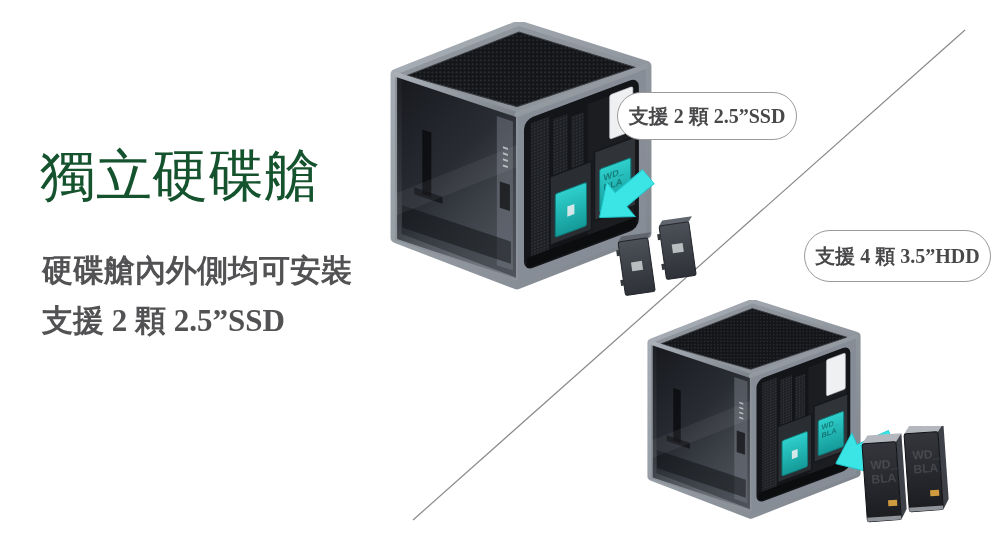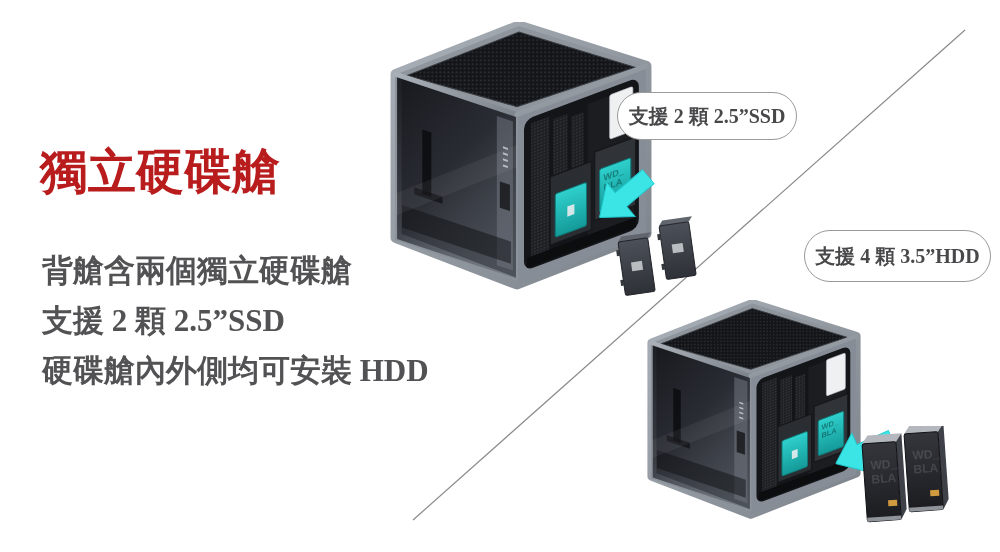--- a/index.html
+++ b/index.html
@@ -4,21 +4,21 @@
 <style>
   html,body{margin:0;padding:0;background:#fff;}
   .canvas{
     position:relative;width:1000px;height:552px;background:#ffffff;overflow:hidden;
     font-family:"Liberation Serif","DejaVu Serif",serif;
   }
   .bg-svg{position:absolute;left:0;top:0;z-index:0;}
   
   .title{
     position:absolute;left:40px;top:146px;z-index:2;
-    font-size:48px;font-weight:700;color:#b91c1c;letter-spacing:0px;line-height:1.1;
+    font-size:56px;font-weight:400;color:#14532d;letter-spacing:0px;line-height:1.1;
     white-space:nowrap;
   }
   .features{position:absolute;left:42px;top:246px;z-index:2;}
   .features p{
     margin:0;font-size:31px;line-height:50px;font-weight:600;color:#525254;white-space:nowrap;
   }
   
   .pill{
     position:absolute;z-index:3;display:flex;align-items:center;justify-content:center;
     background:#ffffff;border:1.5px solid #9a9a9a;border-radius:26px;
@@ -121,23 +121,22 @@
       </g>
     </defs>
   </svg>
 
   <svg class="bg-svg" width="1000" height="552">
     <line x1="965" y1="30" x2="413" y2="520" stroke="#8a8a8a" stroke-width="1.2"></line>
   </svg>
 
   <div class="title">獨立硬碟艙</div>
   <div class="features">
-    <p>背艙含兩個獨立硬碟艙</p>
+    <p>硬碟艙內外側均可安裝</p>
     <p>支援 2 顆 2.5”SSD</p>
-    <p>硬碟艙內外側均可安裝 HDD</p>
   </div>
 
   <svg class="art case-upper" viewBox="0 0 260 268">
     <use href="#pc-case"></use>
   </svg>
 
   <svg class="art case-lower" viewBox="0 0 260 268">
     <use href="#pc-case"></use>
   </svg>
 

